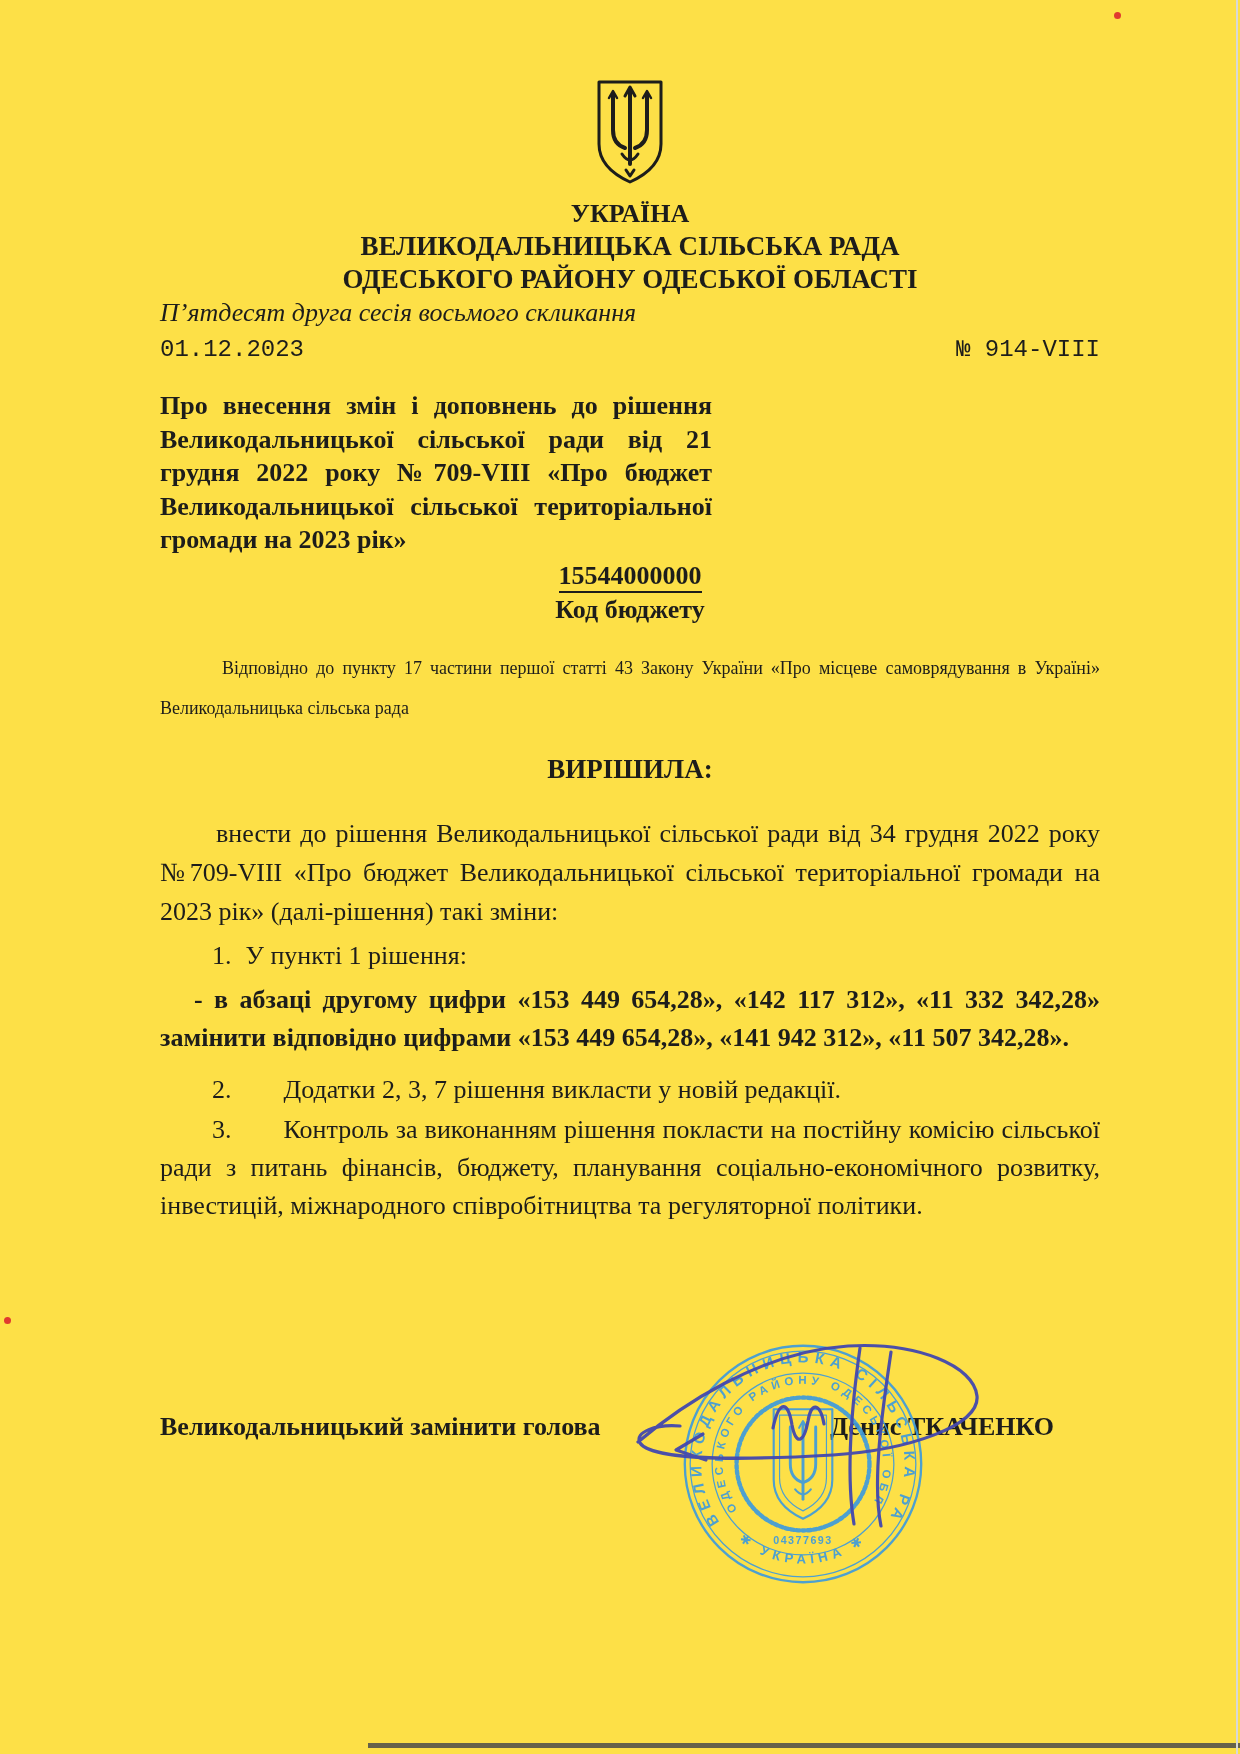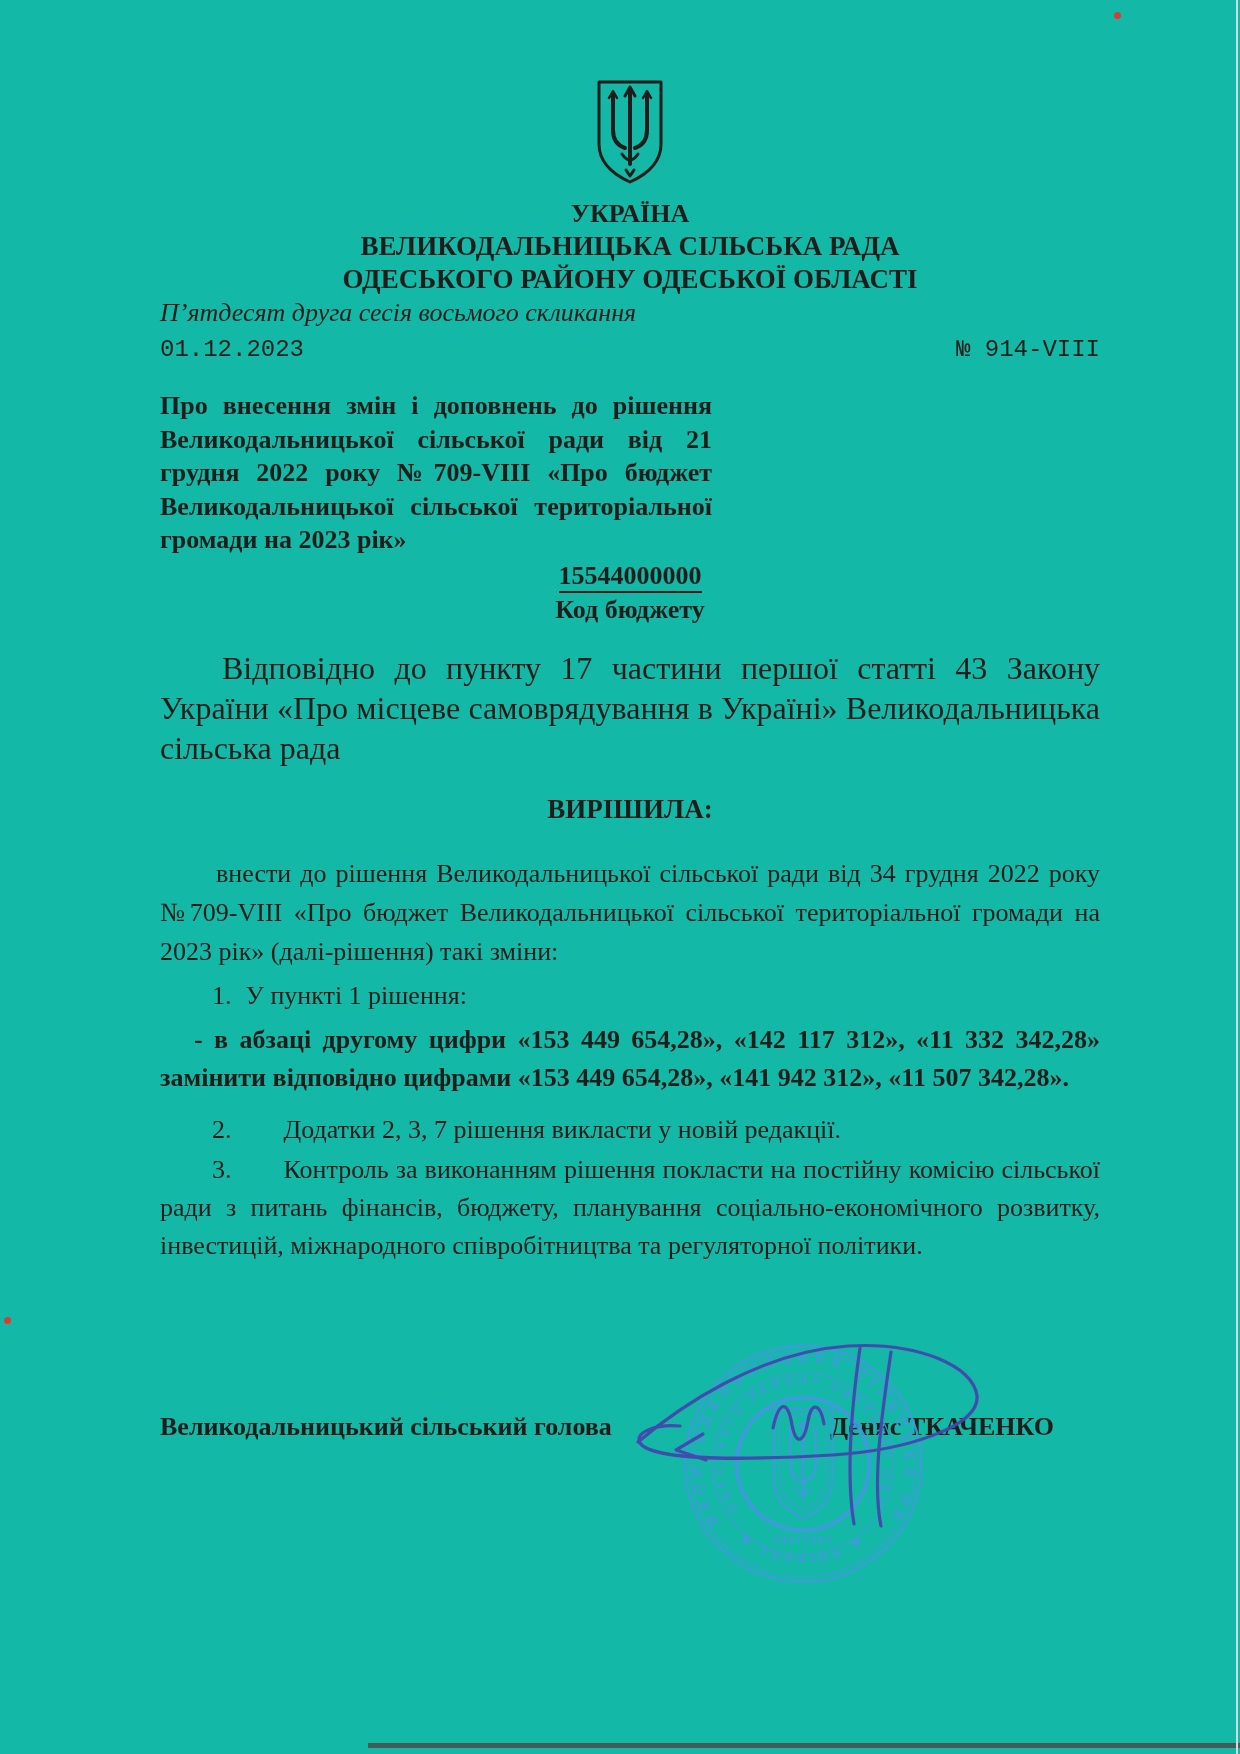--- a/index.html
+++ b/index.html
@@ -1,21 +1,21 @@
 <!DOCTYPE html>
 <html><head>
 <meta charset="utf-8">
 <style>
   * { margin:0; padding:0; box-sizing:border-box; }
   html,body { background:#888; }
   .page {
     position:relative;
     width:1240px; height:1754px;
     margin:0 auto;
-    background:#14b8a6;
+    background:#fde047;
     color:#1d1d1b;
     font-family:"Liberation Serif","DejaVu Serif",serif;
     overflow:hidden;
   }
   .content { padding:0 140px 0 160px; }
 
   .emblem { display:block; margin:80px auto 0; width:68px; height:104px; }
 
   .h-country  { margin-top:14px; text-align:center; font-weight:bold; font-size:26px; line-height:32px; }
   .h-council  { text-align:center; font-weight:bold; font-size:27px; line-height:33px; }
@@ -28,21 +28,21 @@
   .subject {
     margin-top:26px; width:552px;
     font-weight:bold; font-size:26px; line-height:33.5px;
     text-align:justify; text-align-last:left;
   }
   .budget-wrap { margin-top:4px; text-align:center; }
   .budget-code-value { display:inline-block; font-weight:bold; font-size:26px; line-height:30px; border-bottom:2.5px solid #1d1d1b; }
   .budget-code-label { font-weight:bold; font-size:26px; line-height:33px; text-align:center; }
 
   .just { text-align:justify; text-align-last:left; }
-  .preamble { margin-top:22px; font-size:32px; line-height:40px; text-indent:62px; }
+  .preamble { margin-top:22px; font-size:18px; line-height:40px; text-indent:62px; }
   .resolved { margin-top:24px; text-align:center; font-weight:bold; font-size:27px; line-height:34px; }
   .intro    { margin-top:28px; font-size:26px; line-height:39px; text-indent:56px; }
 
   .item      { font-size:26px; line-height:38px; text-indent:52px; }
   .item-1    { margin-top:6px;  }
   .amendment { margin-top:6px; font-size:26px; line-height:38px; text-indent:34px;font-weight:bold; }
   .item-2    { margin-top:14px; }
   .item-3    { margin-top:2px;  }
   .gap-sm { display:inline-block; width:14px; }
   .gap-lg { display:inline-block; width:52px; }
@@ -117,21 +117,21 @@
     <p class="item item-2">
       <span>2.</span><span class="gap-lg"></span><span>Додатки 2, 3, 7 рішення викласти у новій редакції.</span>
     </p>
 
     <p class="item item-3 just">
       <span>3.</span><span class="gap-lg"></span><span>Контроль за виконанням рішення покласти на постійну комісію сільської ради з питань фінансів, бюджету, планування соціально-економічного розвитку, інвестицій, міжнародного співробітництва та регуляторної політики.</span>
     </p>
   </div>
 
   <div class="sig-row">
-    <span class="sig-title">Великодальницький сільський голова</span>
+    <span class="sig-title">Великодальницький замінити голова</span>
     <span class="sig-name">Денис ТКАЧЕНКО</span>
   </div>
 
   <svg class="stamp" viewBox="0 0 260 260">
     <defs>
       <path id="arcOut" d="M 44.8 189.7 A 104 104 0 1 1 215.2 189.7"></path>
       <path id="arcIn" d="M 62.8 177.1 A 82 82 0 1 1 197.2 177.1"></path>
       <path id="arcBot" d="M 41.7 181.0 A 102 102 0 0 0 218.3 181.0"></path>
     </defs>
     <g fill="none" stroke-linecap="round" stroke-linejoin="round" stroke="#3f9bdc">

